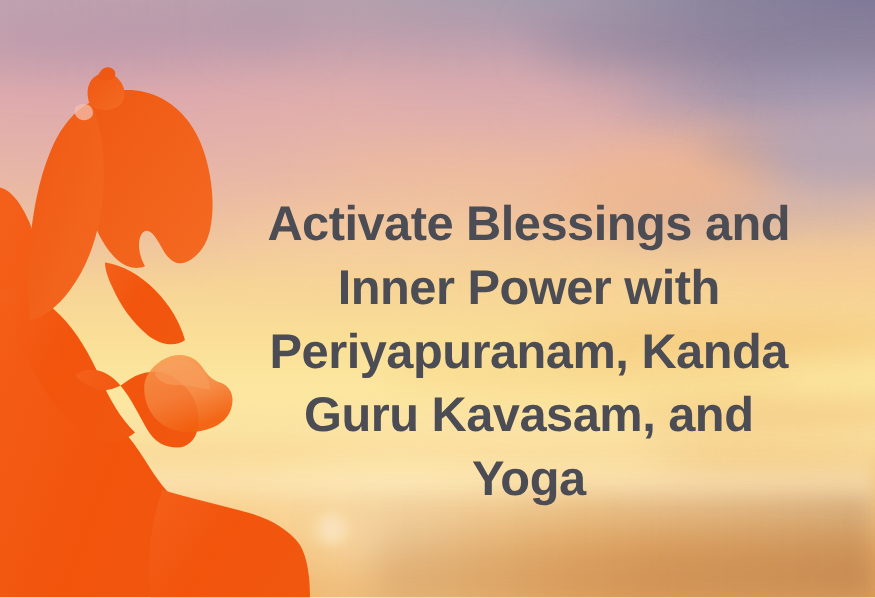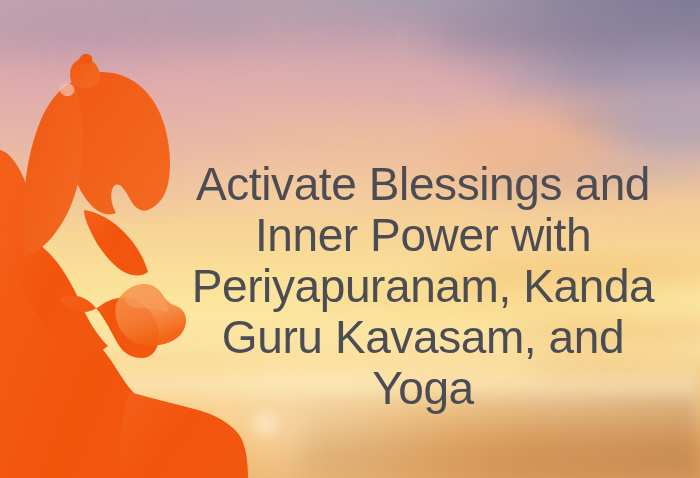--- a/index.html
+++ b/index.html
@@ -187,22 +187,22 @@
 
   
   .headline {
     position: absolute;
     left: 175px;
     top: 128px;
     width: 496px;
     text-align: center;
     color: #4c4c54;
     font-family: "Liberation Sans", sans-serif;
-    font-weight: normal;
-    font-size: 46px;
+    font-weight: bold;
+    font-size: 39px;
     line-height: 51px;
     letter-spacing: -0.4px;
     white-space: pre-line;
   }
 </style>
 </head>
 <body>
 
 <div id="banner">
 

